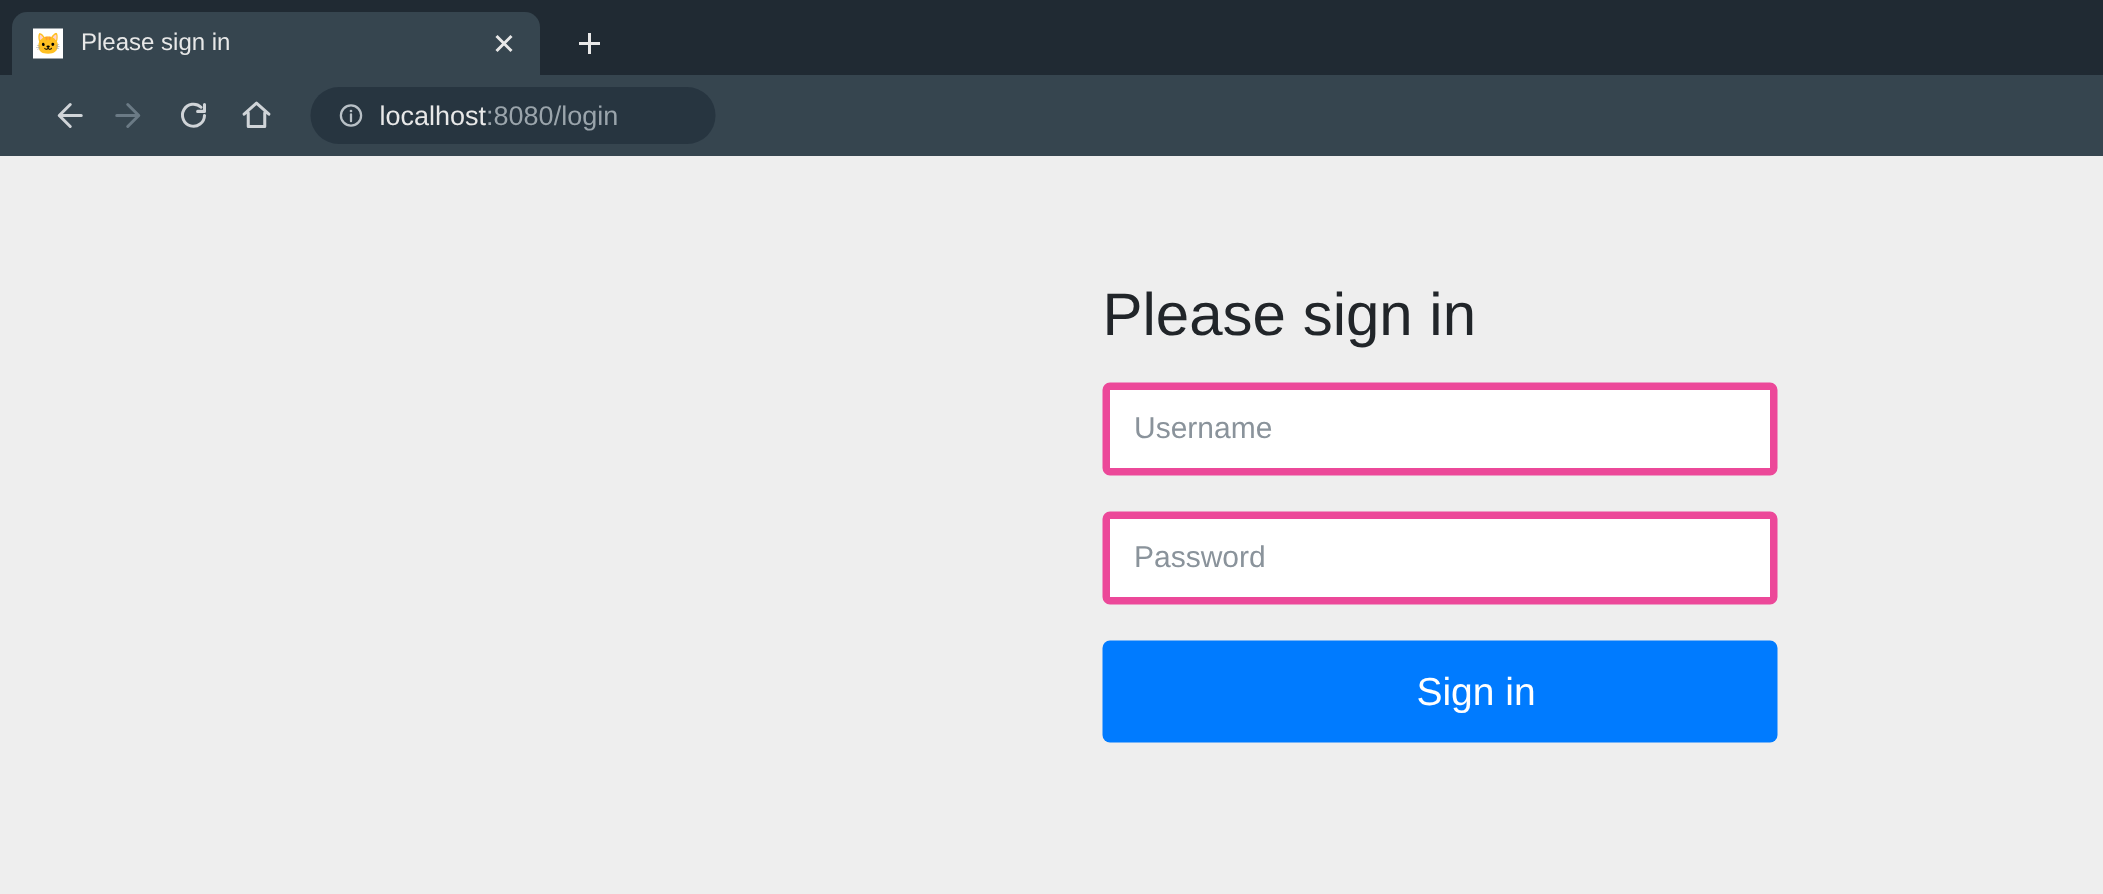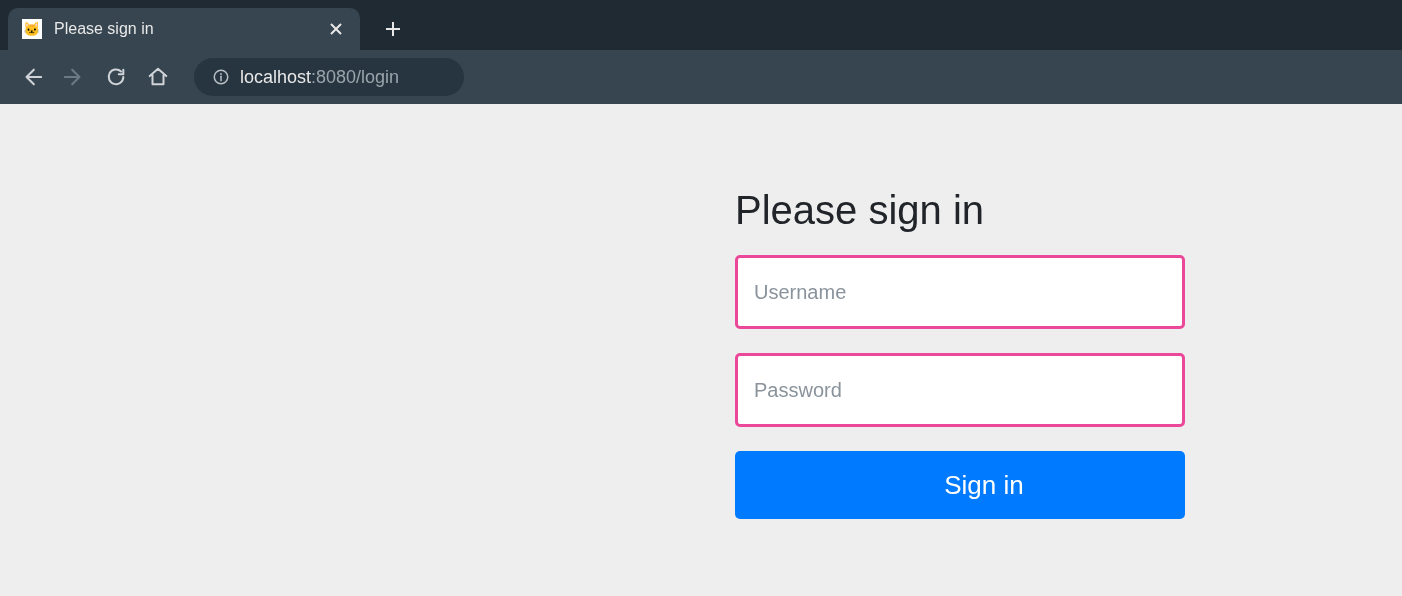--- a/index.html
+++ b/index.html
@@ -20,43 +20,43 @@
       display:flex; align-items:center; justify-content:center;
       font-size:14px;
     }
     .tab-title { font-size:16px; flex:1; white-space:nowrap; overflow:hidden; text-overflow:ellipsis; }
     .tab-close { color:#e8e8e8; display:flex; align-items:center; justify-content:center; width:20px; height:20px; cursor:pointer; }
     .newtab { color:#e8e8e8; margin-left:24px; display:flex; align-items:center; height:42px; cursor:pointer; }
 
     .toolbar {
       background:#36454f; height:54px;
       display:flex; align-items:center; gap:10px;
-      padding:0 16px;
+      padding:0 29px;
     }
     .nav-btn { width:32px; height:32px; display:flex; align-items:center; justify-content:center; color:#d0d4d8; cursor:pointer; }
     .nav-btn.disabled { color:#6b7a85; cursor:default; }
     .url-bar {
       flex:0 0 auto; margin-left:10px;
       background:#273540; height:38px; border-radius:19px;
       display:flex; align-items:center; gap:10px;
       padding:0 18px; color:#d0d4d8; min-width:270px;
     }
     .info-icon { color:#b8c0c6; display:flex; align-items:center; }
     .url-text { font-size:18px; color:#e8e8e8; }
     .url-text .dim { color:#9aa4ab; }
 
     
     .page { background:#eeeeee; height:calc(596px - 104px); position:relative; }
     .signin {
       position:absolute; left:735px; top:84px; width:450px;
     }
     .signin h1 { font-size:40px; font-weight:500; color:#212529; margin-bottom:22px; }
     .field {
-      width:100%; height:74px; background:#fff;
-      border:3px solid #ec4899; border-radius:5px;
+      width:100%; height:62px; background:#fff;
+      border:5px solid #ec4899; border-radius:5px;
       font-size:20px; color:#495057; padding:0 16px;
       margin-bottom:24px;
     }
     .field::placeholder { color:#8a939b; }
     .btn {
       width:100%; height:68px; background:#007bff; color:#fff;
       border:none; border-radius:5px; font-size:26px; cursor:pointer;padding-left:48px;
     }
     svg { display:block; }
   </style>

